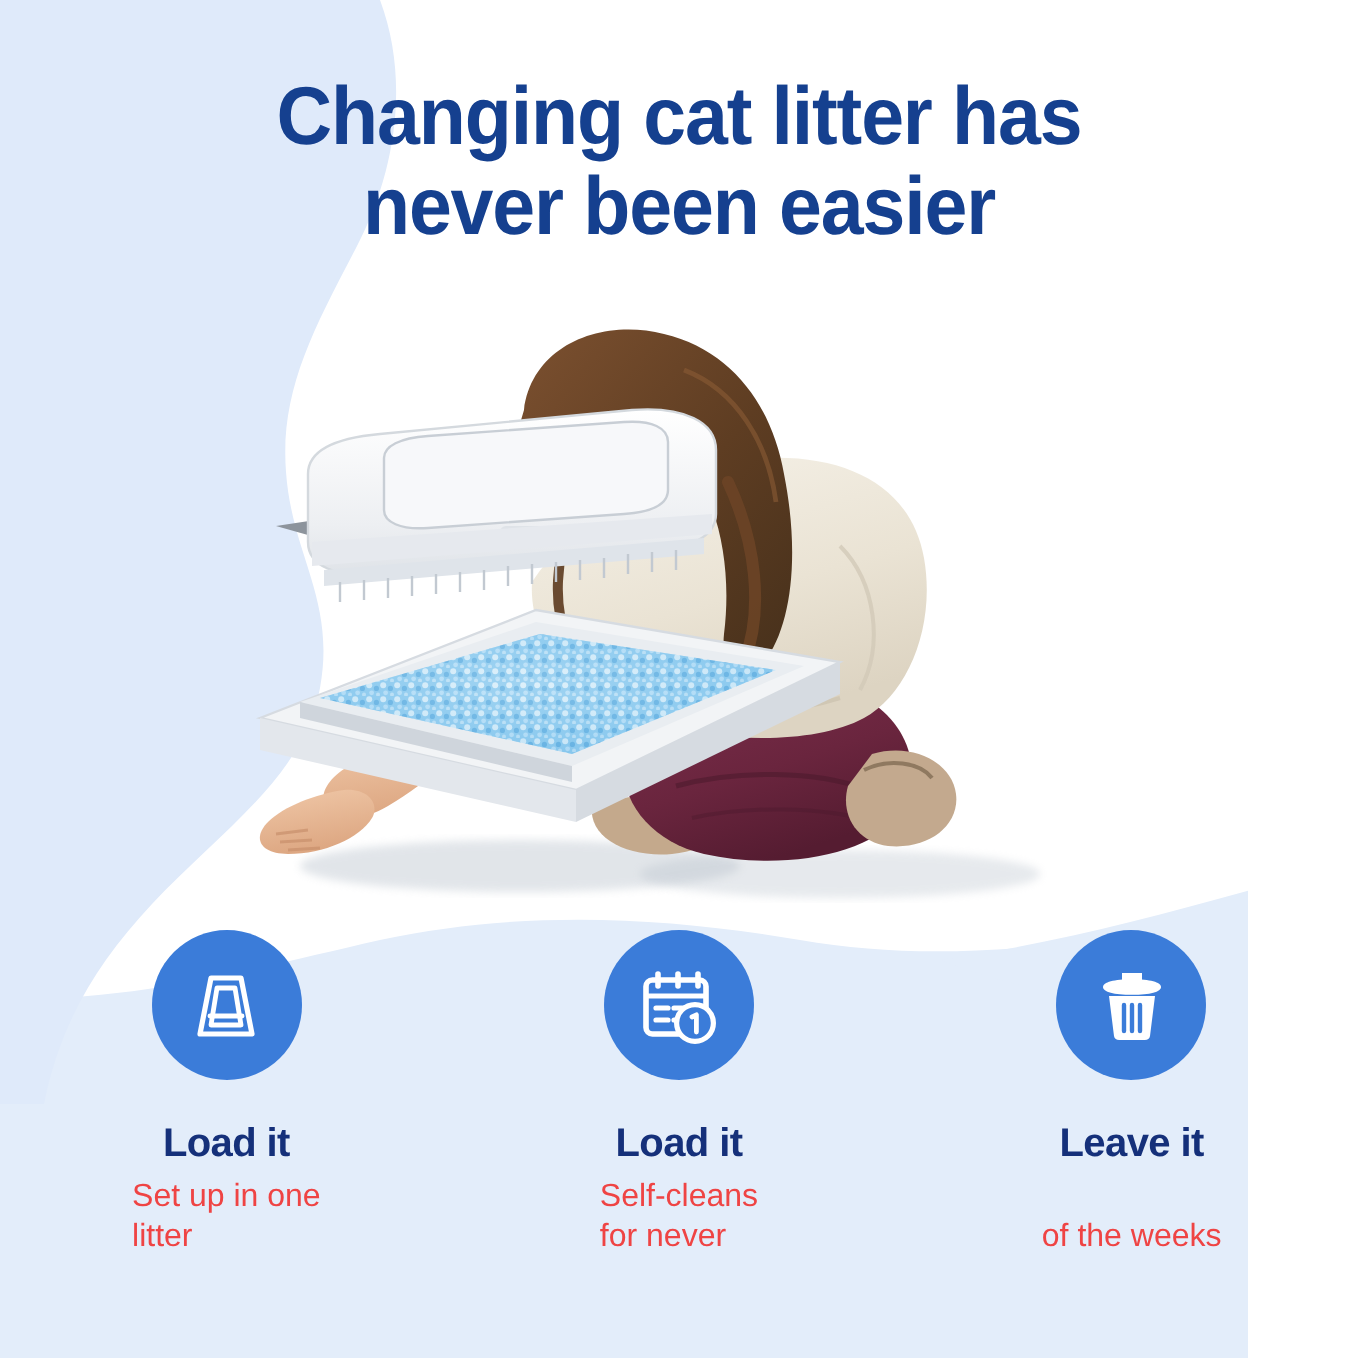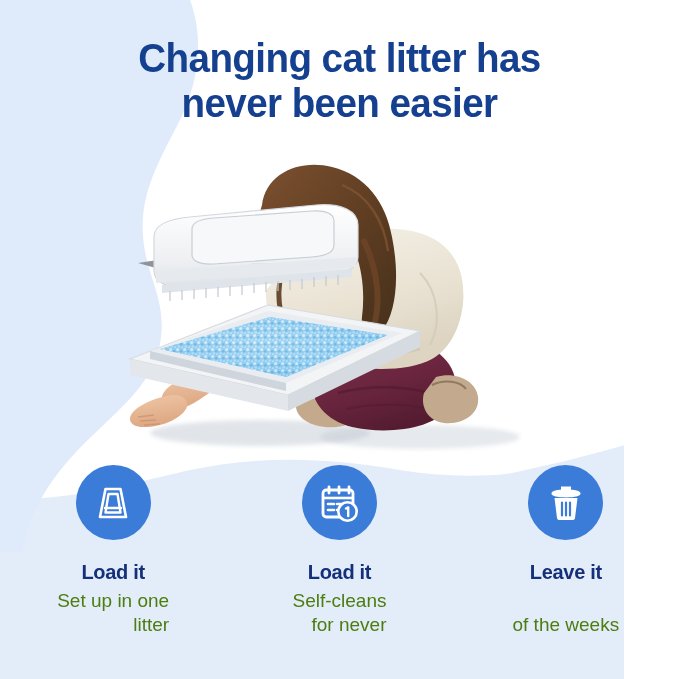--- a/index.html
+++ b/index.html
@@ -74,24 +74,24 @@
     margin-top:22px;
     color:#15307a;
     font-weight:bold;
     font-size:20px;
     letter-spacing:-0.3px;
     line-height:1.05;
     text-align:right;
   }
   .f-sub {
     margin-top:6px;
-    color:#4d7c0f;
-    font-size:19px;
+    color:#ef4444;
+    font-size:16px;
     line-height:1.24;
-    text-align:right;
+    text-align:left;
     max-width:180px;
     font-weight:normal;
   }
 </style>
 </head>
 <body>
 
 <div id="stage">
 
   <svg class="bg-svg" viewBox="0 0 679 679" preserveAspectRatio="none" aria-hidden="true">

